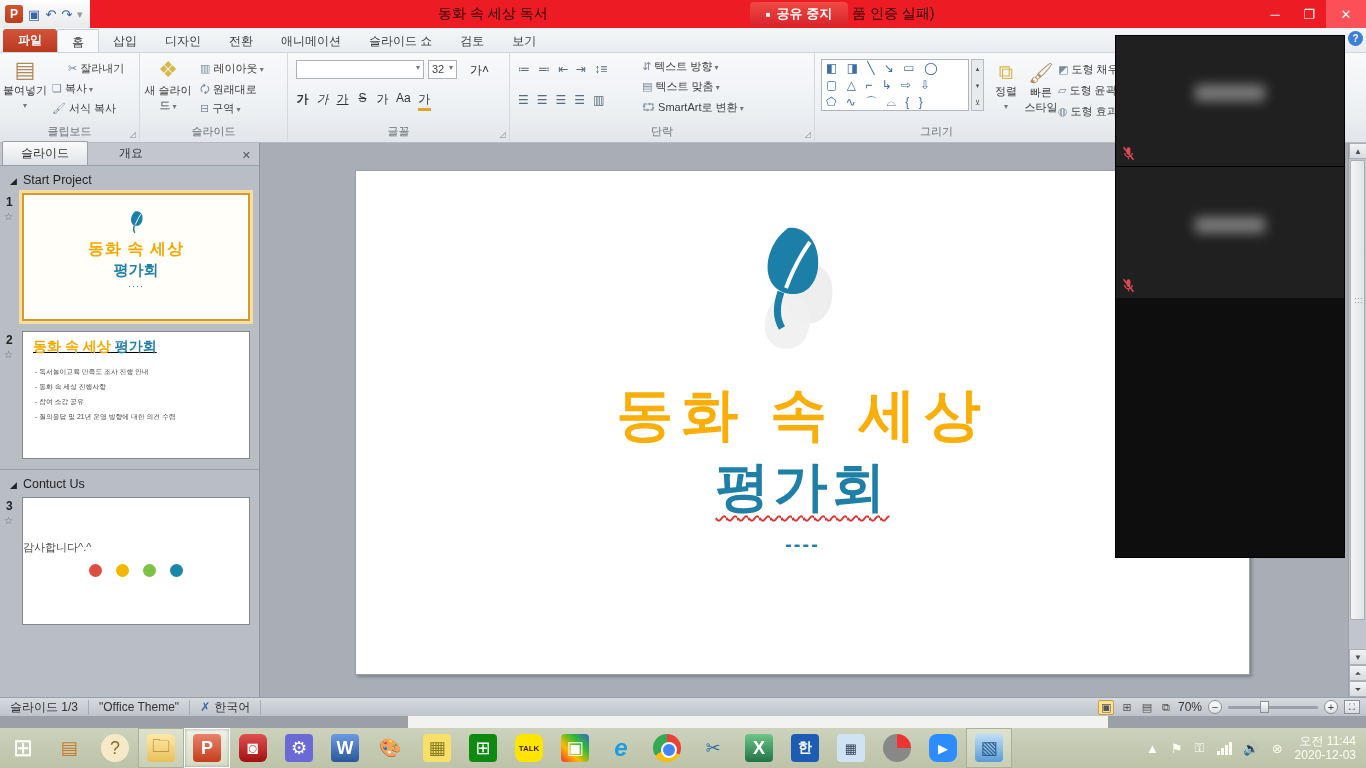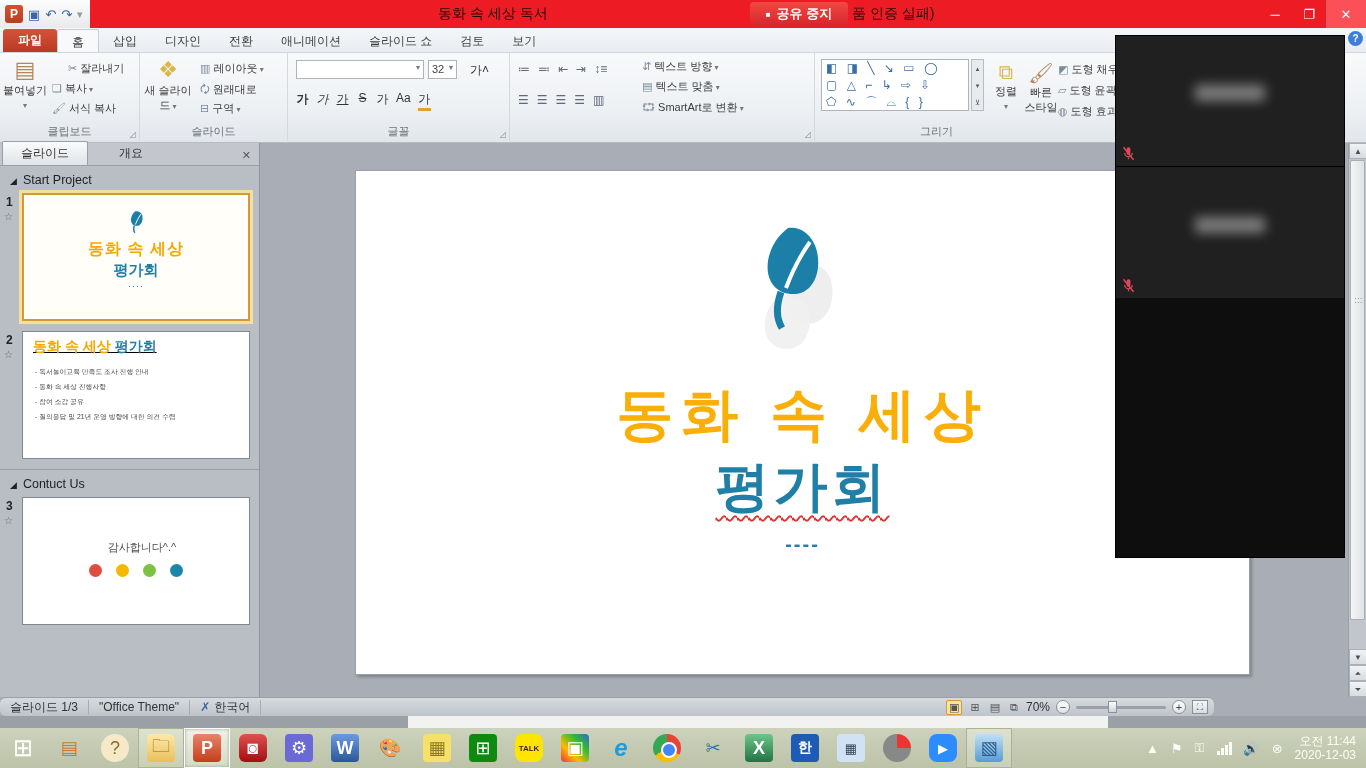--- a/index.html
+++ b/index.html
@@ -65,42 +65,42 @@
   .thumb-star { position:absolute; left:-18px; top:18px; font-size:10px; color:#666; }
   .thumb { background:#fff; border:1px solid #828890; width:228px; height:128px; position:relative; overflow:hidden; }
   .thumb.sel { border:2px solid #d49a2e; box-shadow:0 0 0 3px #f3dfa2; background:#fffef8; }
   .t1-leaf { position:absolute; left:104px; top:14px; }
   .t1-line1 { position:absolute; left:0; right:0; top:44px; text-align:center; font-size:16px; font-weight:bold; color:#f5a800; letter-spacing:1px; }
   .t1-line2 { position:absolute; left:0; right:0; top:66px; text-align:center; font-size:15px; font-weight:bold; color:#1e7fa7; }
   .t1-dots { position:absolute; left:0; right:0; top:86px; text-align:center; font-size:9px; color:#1e7fa7; letter-spacing:1px; }
   .t2-title { position:absolute; left:10px; top:6px; font-size:14px; font-weight:bold;text-decoration:underline; }
   .t2-title .y { color:#f5a800; } .t2-title .b { color:#1e7fa7; }
   .t2-bullets { position:absolute; left:12px; top:32px; font-size:6.8px; color:#444; line-height:15px; white-space:nowrap; }
-  .t3-text { position:absolute; left:0; right:0; top:42px; text-align:center; font-size:11px; color:#4a4a4a;padding-left:12px; }
+  .t3-text { position:absolute; left:0; right:0; top:42px; text-align:left; font-size:11px; color:#4a4a4a; }
   .t3-dots { position:absolute; left:0; right:0; top:66px; display:flex; justify-content:center; gap:14px; }
   .dot { width:13px; height:13px; border-radius:50%; }
 
   
   .canvas { position:absolute; left:261px; top:143px; width:1087px; height:554px; background:#a9aeb6; }
   .slide { position:absolute; left:94px; top:27px; width:895px; height:505px; background:#fff; border:1px solid #9aa0a8; box-shadow:2px 2px 3px rgba(0,0,0,.25); }
   .leaf-wrap { position:absolute; left:392px; top:55px; }
   .slide-title { position:absolute; left:0; right:0; top:206px; text-align:center; font-size:57px; font-weight:800; color:#f9ae08; letter-spacing:8px; }
   .slide-sub { position:absolute; left:0; right:0; top:280px; text-align:center; font-size:54px; font-weight:800; color:#1f7fa7; letter-spacing:4px; }
   .slide-sub span { text-decoration:underline; text-decoration-style:wavy; text-decoration-color:#e03131; text-decoration-thickness:2px; text-underline-offset:10px; }
   .slide-dashes { position:absolute; left:0; right:0; top:362px; text-align:center; font-size:20px; font-weight:bold; color:#1f7fa7; letter-spacing:2px; }
 
   
   .vscroll { position:absolute; left:1348px; top:143px; width:18px; height:554px; background:#c2c6cc; border-left:1px solid #9aa0a8; }
   .vs-btn { width:18px; height:16px; font-size:8px; color:#4a4f55; text-align:center; line-height:16px; background:linear-gradient(#f2f3f5,#d8dbdf); border:1px solid #aab0b6; }
   .vs-thumb { position:absolute; top:17px; left:1px; width:15px; height:460px; background:linear-gradient(90deg,#f4f5f7,#dfe2e6); border:1px solid #a8aeb4; border-radius:2px; }
   .vs-grip { position:absolute; top:136px; left:3px; width:9px; font-size:8px; color:#8a9098; line-height:4px; }
   .vs-bottom { position:absolute; bottom:0; left:0; }
 
   
-  .statusbar { position:absolute; left:0; top:697px; width:1214px; height:19px; background:linear-gradient(#d7dbe0,#bfc4ca); border-top:1px solid #9aa0a8; font-size:12px; color:#333; display:flex; align-items:center;border-radius:6px; }
+  .statusbar { position:absolute; left:0; top:697px; width:1366px; height:19px; background:linear-gradient(#d7dbe0,#bfc4ca); border-top:1px solid #9aa0a8; font-size:12px; color:#333; display:flex; align-items:center; }
   .sb-item { padding:0 10px; border-right:1px solid #a8adb4; height:15px; line-height:15px; }
   .sb-spell { color:#3a66a8; margin-right:4px; }
   .sb-right { margin-left:auto; display:flex; align-items:center; gap:6px; padding-right:6px; }
   .view-btn { font-size:11px; color:#555; padding:0 2px; }
   .view-btn.active { background:#fbe39a; border:1px solid #cf9e36; border-radius:2px; }
   .zoom-track { position:relative; width:90px; height:3px; background:#9aa0a8; border-radius:2px; }
   .zoom-handle { position:absolute; left:32px; top:-5px; width:9px; height:12px; background:linear-gradient(#fdfdfd,#cfd3d8); border:1px solid #8a9098; }
   .zoom-pm { width:14px; height:14px; border-radius:50%; border:1px solid #8a9098; background:linear-gradient(#fff,#dfe3e7); text-align:center; line-height:12px; font-size:11px; color:#444; }
   .fit-btn { width:16px; height:14px; background:linear-gradient(#f5f6f8,#d8dce0); border:1px solid #8a9098; font-size:9px; text-align:center; line-height:13px; color:#555; }
 
@@ -254,20 +254,21 @@
       <div class="para-ic" style="left:8px;top:40px;">
         <span>☰</span>
         <span>☰</span>
         <span>☰</span>
         <span>☰</span>
         <span>▥</span>
       </div>
       <div class="smallrow" style="left:132px;top:6px;"><span class="ic">⇵</span><span>텍스트 방향</span><span style="color:#777;font-size:8px;"> ▾</span></div>
       <div class="smallrow" style="left:132px;top:26px;"><span class="ic">▤</span><span>텍스트 맞춤</span><span style="color:#777;font-size:8px;"> ▾</span></div>
       <div class="smallrow" style="left:132px;top:46px;"><span class="ic">⮔</span><span>SmartArt로 변환</span><span style="color:#777;font-size:8px;"> ▾</span></div>
+      <div class="rg-label">단락</div>
       <div class="launcher">◿</div>
     </div>
 
     <div class="rgroup" style="left:815px;width:243px;border-right:none;">
       <div class="shapebox" style="left:6px;">
         <div>◧ ◨ ╲ ↘ ▭ ◯</div>
         <div>▢ △ ⌐ ↳ ⇨ ⇩</div>
         <div>⬠ ∿ ⌒ ⌓ { }</div>
       </div>
       <div class="shape-scroll" style="left:156px;">▴<br>▾<br>⊻</div>

